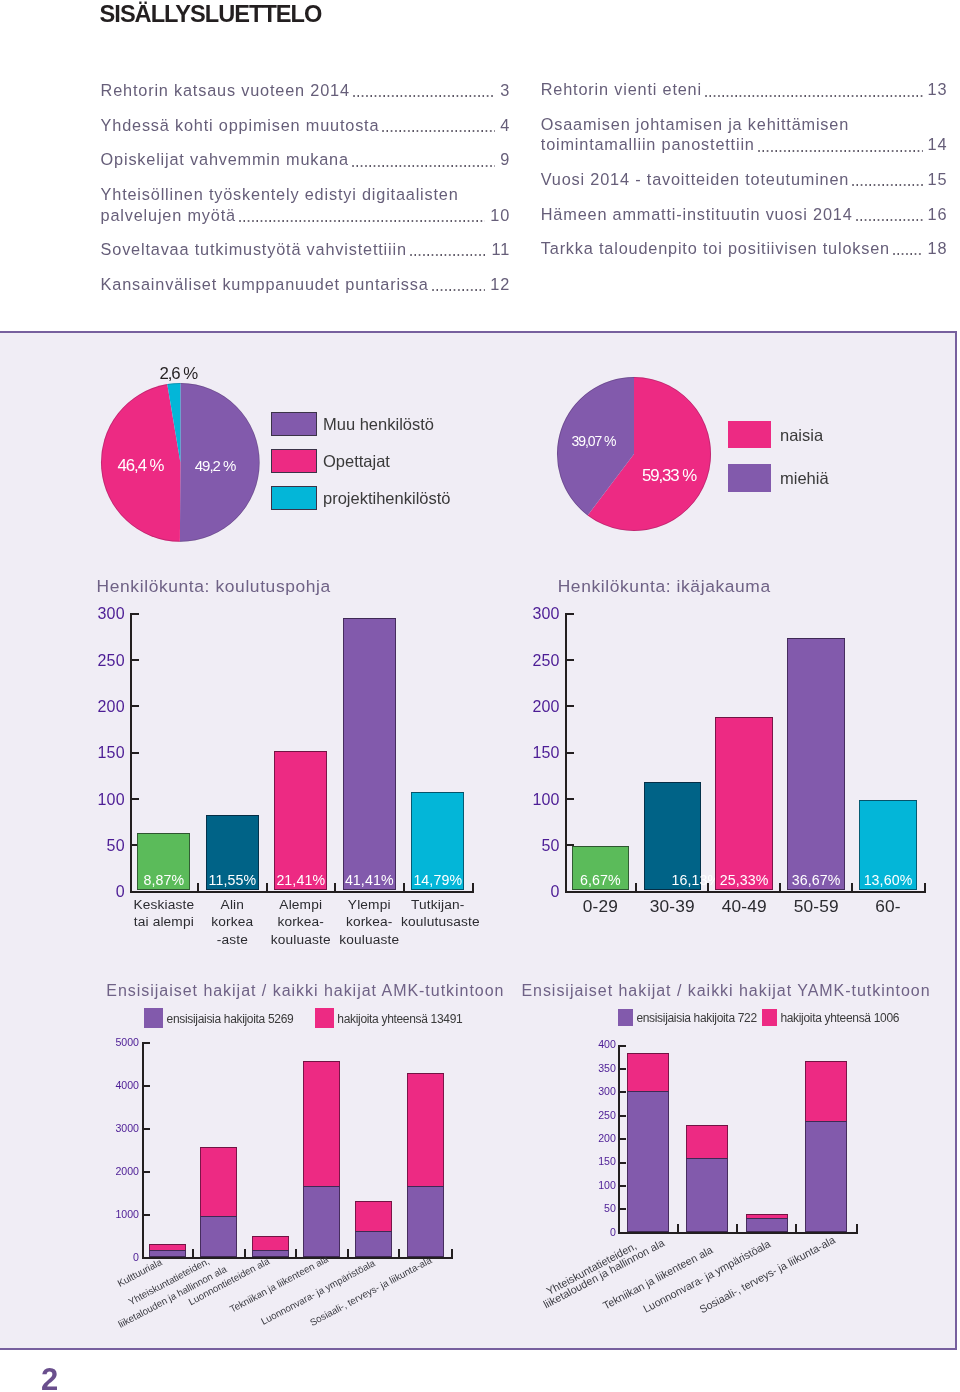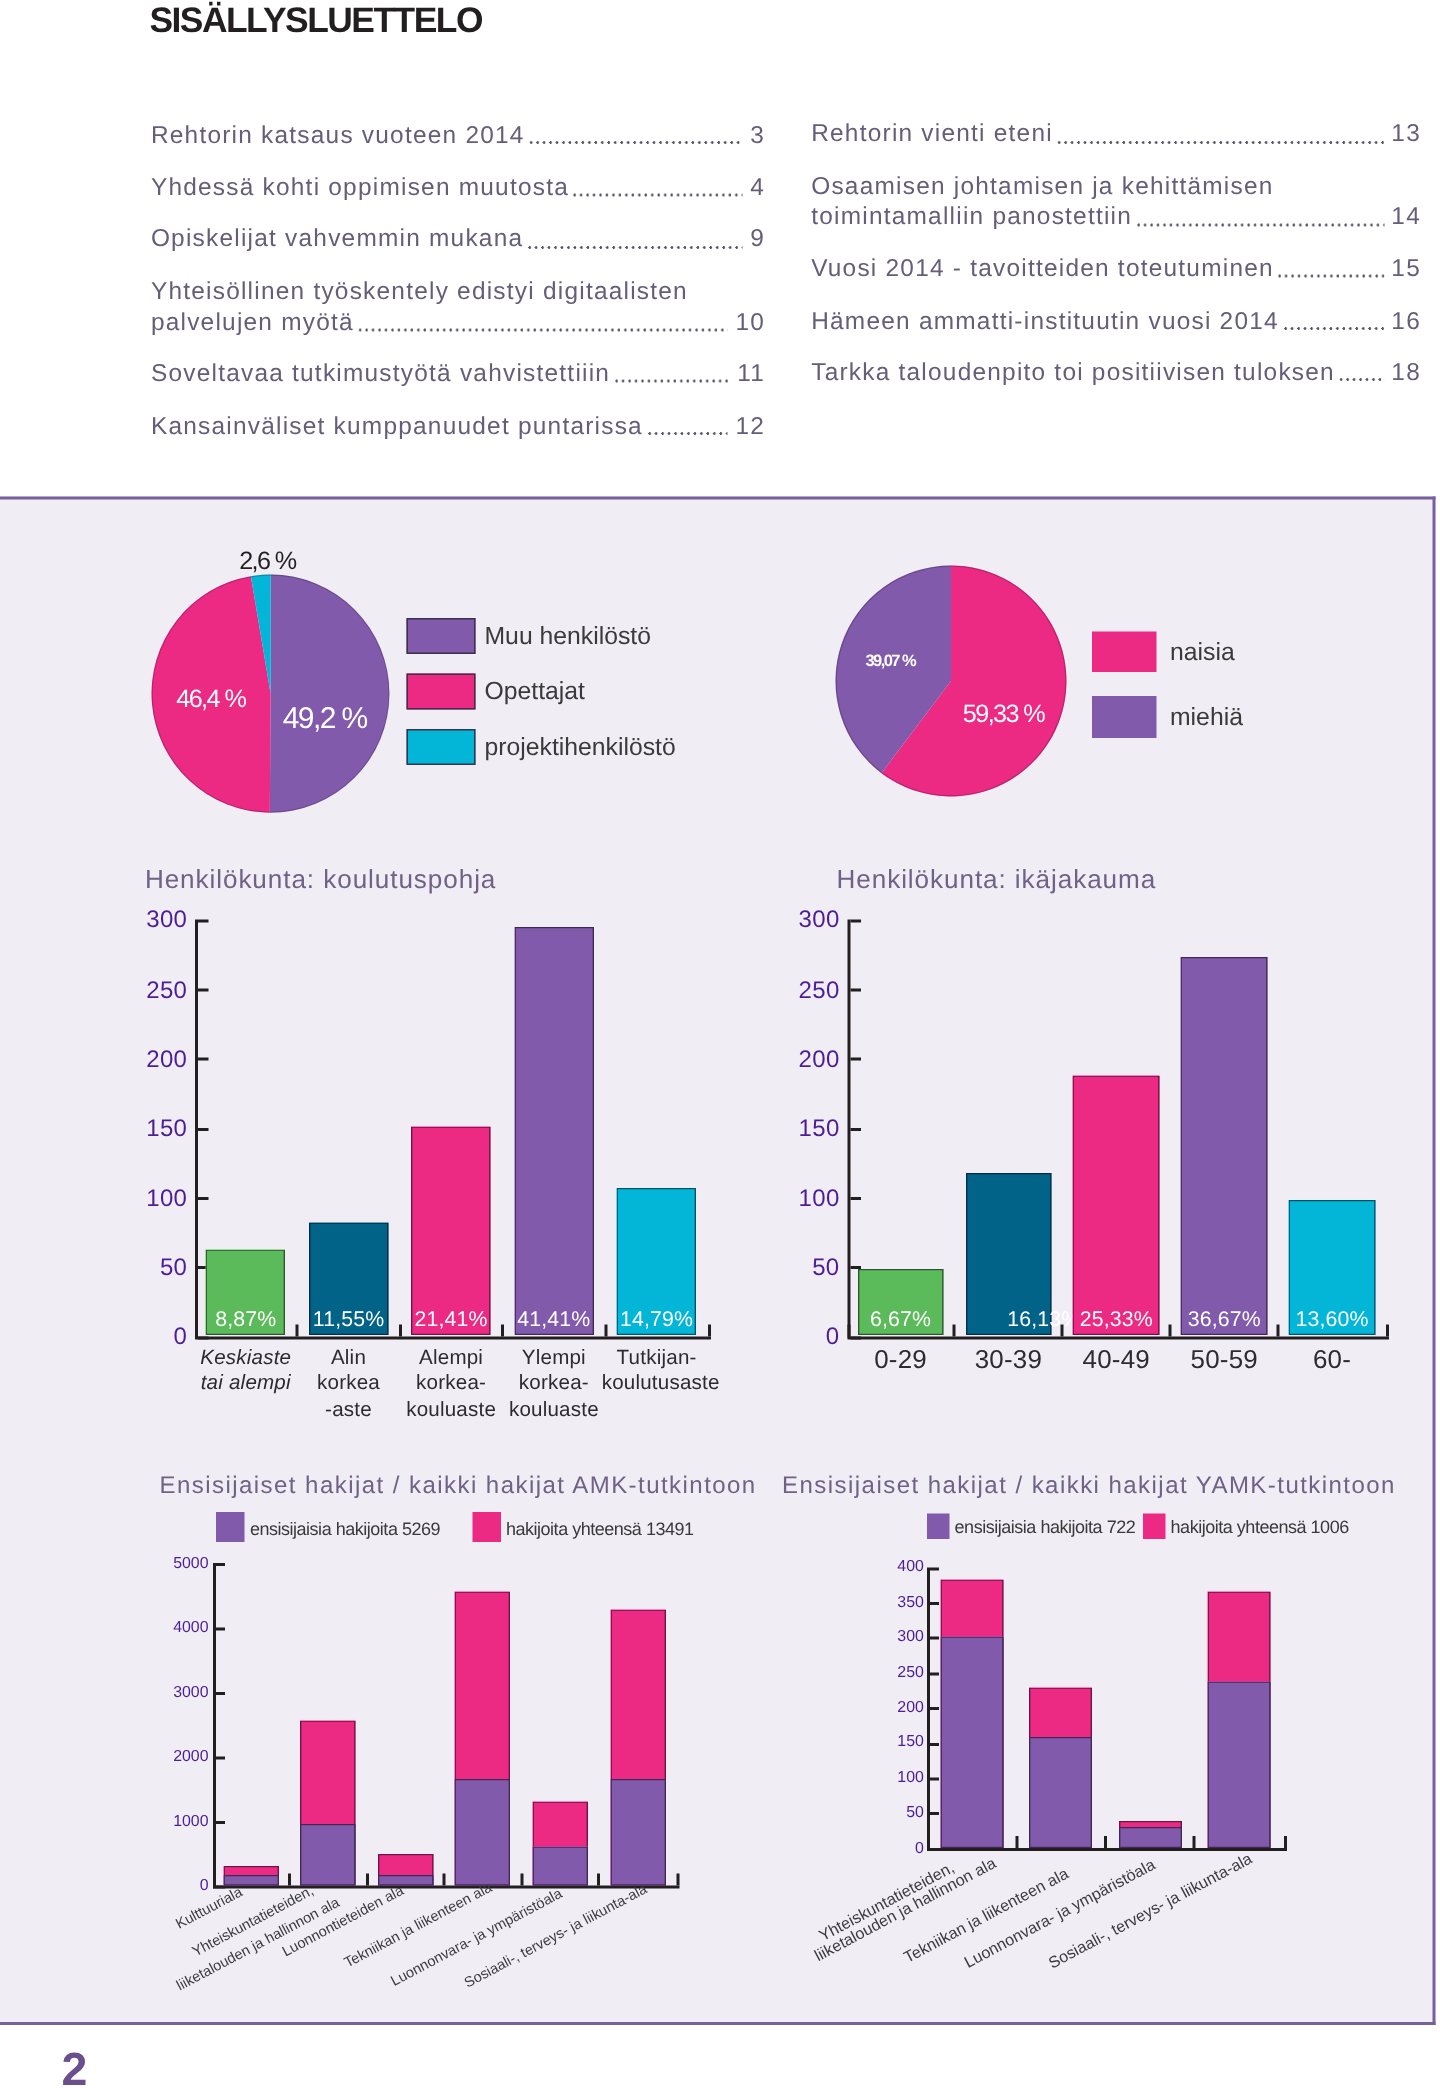--- a/index.html
+++ b/index.html
@@ -131,36 +131,36 @@
     </div>
   </div>
 </div>
 <div id="panel"></div>
 <svg class="pie" width="158.8" height="158.8" viewBox="0 0 158.8 158.8" style="position:absolute;left:100.6px;top:383.4px;overflow:visible;">
       <path d="M 79.40 79.40 L 79.40 0.00 A 79.40 79.40 0 1 1 78.89 158.80 Z" fill="#825AAC"></path>
       <path d="M 79.40 79.40 L 78.89 158.80 A 79.40 79.40 0 0 1 66.25 1.10 Z" fill="#ED2A83"></path>
       <path d="M 79.40 79.40 L 66.25 1.10 A 79.40 79.40 0 0 1 79.40 0.00 Z" fill="#03B6D8"></path>
       <circle cx="79.40" cy="79.40" r="78.95" fill="none" stroke="rgba(35,18,44,0.26)" stroke-width="0.8"></circle>
     </svg>
-<div class="pie-lab" style="left:188.5px;top:471px;width:53px;font-size:20px;letter-spacing:-1.05px;line-height:17px;">49,2 %</div>
+<div class="pie-lab" style="left:188.5px;top:457.0px;width:53px;font-size:15px;letter-spacing:-1.05px;line-height:17px;">49,2 %</div>
 <div class="pie-lab" style="left:114.0px;top:457.0px;width:53px;font-size:16.8px;letter-spacing:-1.05px;line-height:17px;">46,4 %</div>
 <div class="pie-lab" style="left:155.8px;top:364.8px;width:45px;font-size:16.8px;letter-spacing:-1.05px;line-height:17px;color:#231F20;">2,6 %</div>
 <div class="lg-sw" style="left:271px;top:411.8px;width:46px;height:24.3px;background:#825AAC;border:1px solid #3b3348;"></div>
 <div class="lg-tx" style="left:323px;top:413.8px;font-size:16.5px;line-height:20px;">Muu henkilöstö</div>
 <div class="lg-sw" style="left:271px;top:449.0px;width:46px;height:24.3px;background:#ED2A83;border:1px solid #3b3348;"></div>
 <div class="lg-tx" style="left:323px;top:451.0px;font-size:16.5px;line-height:20px;">Opettajat</div>
 <div class="lg-sw" style="left:271px;top:486.2px;width:46px;height:24.3px;background:#03B6D8;border:1px solid #3b3348;"></div>
 <div class="lg-tx" style="left:323px;top:488.2px;font-size:16.5px;line-height:20px;">projektihenkilöstö</div>
 <svg class="pie" width="154.0" height="154.0" viewBox="0 0 154.0 154.0" style="position:absolute;left:557.2px;top:376.5px;overflow:visible;">
       <path d="M 77.00 77.00 L 77.00 0.00 A 77.00 77.00 0 1 1 30.59 138.45 Z" fill="#ED2A83"></path>
       <path d="M 77.00 77.00 L 30.59 138.45 A 77.00 77.00 0 0 1 77.00 0.00 Z" fill="#825AAC"></path>
       <circle cx="77.00" cy="77.00" r="76.55" fill="none" stroke="rgba(35,18,44,0.26)" stroke-width="0.8"></circle>
     </svg>
 <div class="pie-lab" style="left:638.0px;top:466.5px;width:62px;font-size:16.8px;letter-spacing:-1.05px;line-height:17px;">59,33 %</div>
-<div class="pie-lab" style="left:562.5px;top:433.0px;width:62px;font-size:11px;letter-spacing:-1.05px;line-height:17px;font-weight:bold;">39,07 %</div>
+<div class="pie-lab" style="left:562.5px;top:433.0px;width:62px;font-size:14px;letter-spacing:-1.05px;line-height:17px;">39,07 %</div>
 <div class="lg-sw" style="left:727.8px;top:420.6px;width:43px;height:27.7px;background:#ED2A83;"></div>
 <div class="lg-tx" style="left:780px;top:424.6px;font-size:16.5px;line-height:20px;">naisia</div>
 <div class="lg-sw" style="left:727.8px;top:463.9px;width:43px;height:27.7px;background:#825AAC;"></div>
 <div class="lg-tx" style="left:780px;top:467.9px;font-size:16.5px;line-height:20px;">miehiä</div>
 <div class="chart-title" style="left:96.6px;top:576.2px;">Henkilökunta: koulutuspohja</div>
 <div class="axis" style="left:129.6px;top:612.7px;width:2px;height:279.8px;"></div>
 <div class="axis" style="left:129.6px;top:890.5px;width:344.4px;height:2px;"></div>
 <div class="axis" style="left:131.6px;top:890.5px;width:7px;height:2px;"></div>
 <div class="ytl" style="left:67.3px;top:884.2px;width:57.5px;">0</div>
 <div class="axis" style="left:131.6px;top:844.2px;width:7px;height:2px;"></div>
@@ -171,21 +171,21 @@
 <div class="ytl" style="left:67.3px;top:745.3px;width:57.5px;">150</div>
 <div class="axis" style="left:131.6px;top:705.3px;width:7px;height:2px;"></div>
 <div class="ytl" style="left:67.3px;top:699.0px;width:57.5px;">200</div>
 <div class="axis" style="left:131.6px;top:659.0px;width:7px;height:2px;"></div>
 <div class="ytl" style="left:67.3px;top:652.7px;width:57.5px;">250</div>
 <div class="axis" style="left:131.6px;top:612.7px;width:7px;height:2px;"></div>
 <div class="ytl" style="left:67.3px;top:606.4px;width:57.5px;">300</div>
 <div class="bar" style="left:137.2px;top:833.1px;width:53.3px;height:57.4px;background:#5BBB5A;"></div>
 <div class="bar-lab" style="left:137.2px;top:872.2px;width:53.3px;">8,87%</div>
 <div class="axis" style="left:197.1px;top:882.5px;width:2px;height:8px;"></div>
-<div class="cat-lab" style="left:127.2px;top:896px;width:73.3px;font-size:13.7px;font-style:italic;">Keskiaste<br>tai alempi</div>
+<div class="cat-lab" style="left:127.2px;top:896px;width:73.3px;font-size:13.7px;">Keskiaste<br>tai alempi</div>
 <div class="bar" style="left:205.7px;top:814.6px;width:53.3px;height:75.9px;background:#006387;"></div>
 <div class="bar-lab" style="left:205.7px;top:872.2px;width:53.3px;">11,55%</div>
 <div class="axis" style="left:265.6px;top:882.5px;width:2px;height:8px;"></div>
 <div class="cat-lab" style="left:195.7px;top:896px;width:73.3px;font-size:13.7px;">Alin<br>korkea<br>-aste</div>
 <div class="bar" style="left:274.1px;top:750.7px;width:53.3px;height:139.8px;background:#ED2A83;"></div>
 <div class="bar-lab" style="left:274.1px;top:872.2px;width:53.3px;">21,41%</div>
 <div class="axis" style="left:334.0px;top:882.5px;width:2px;height:8px;"></div>
 <div class="cat-lab" style="left:264.1px;top:896px;width:73.3px;font-size:13.7px;">Alempi<br>korkea-<br>kouluaste</div>
 <div class="bar" style="left:342.6px;top:618.3px;width:53.3px;height:272.2px;background:#825AAC;"></div>
 <div class="bar-lab" style="left:342.6px;top:872.2px;width:53.3px;">41,41%</div>

